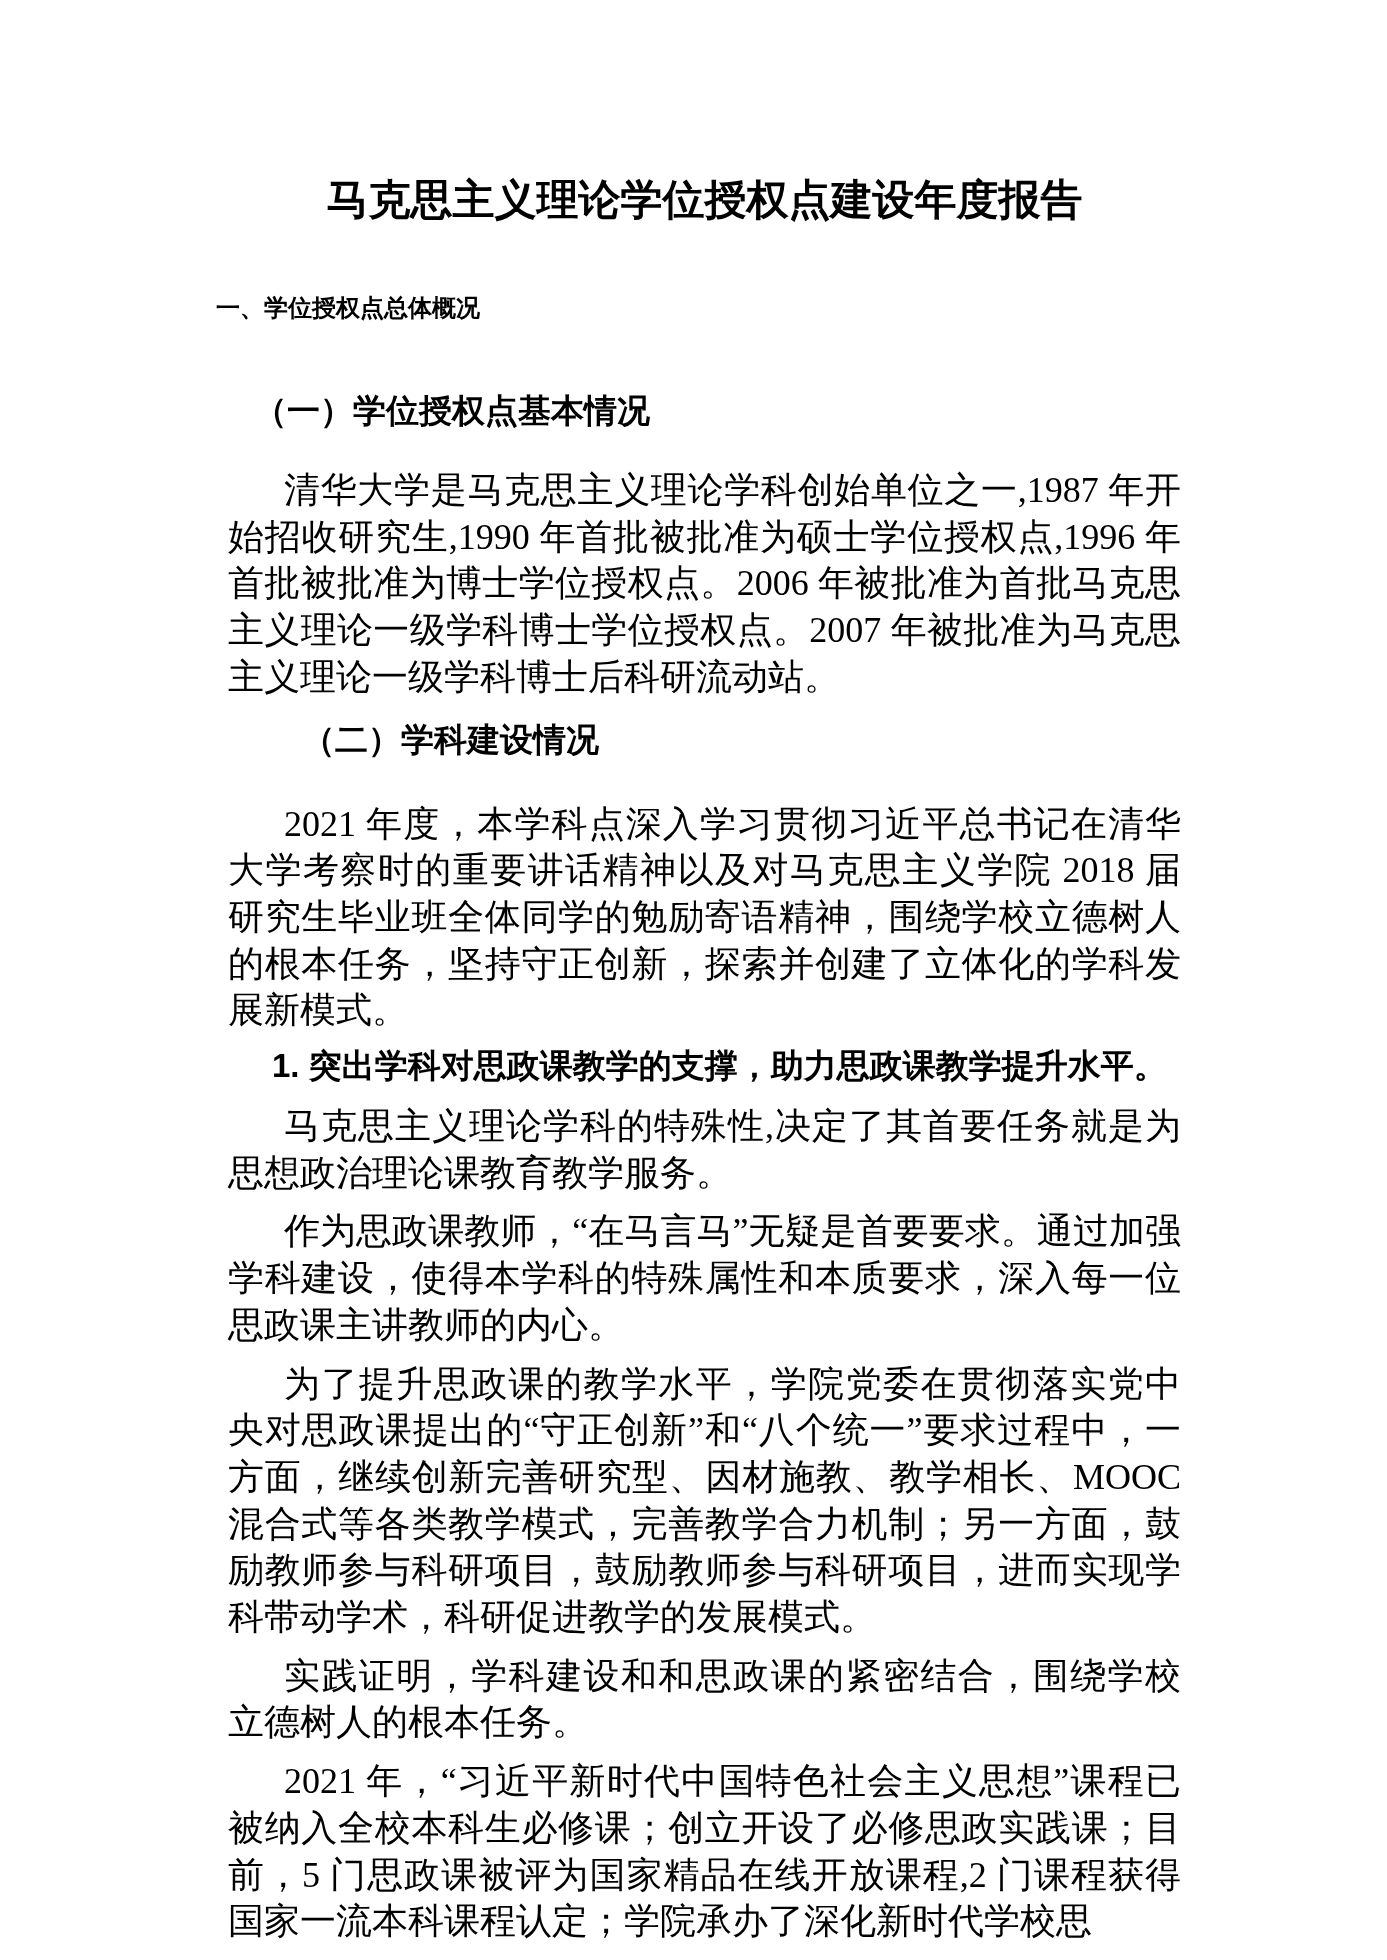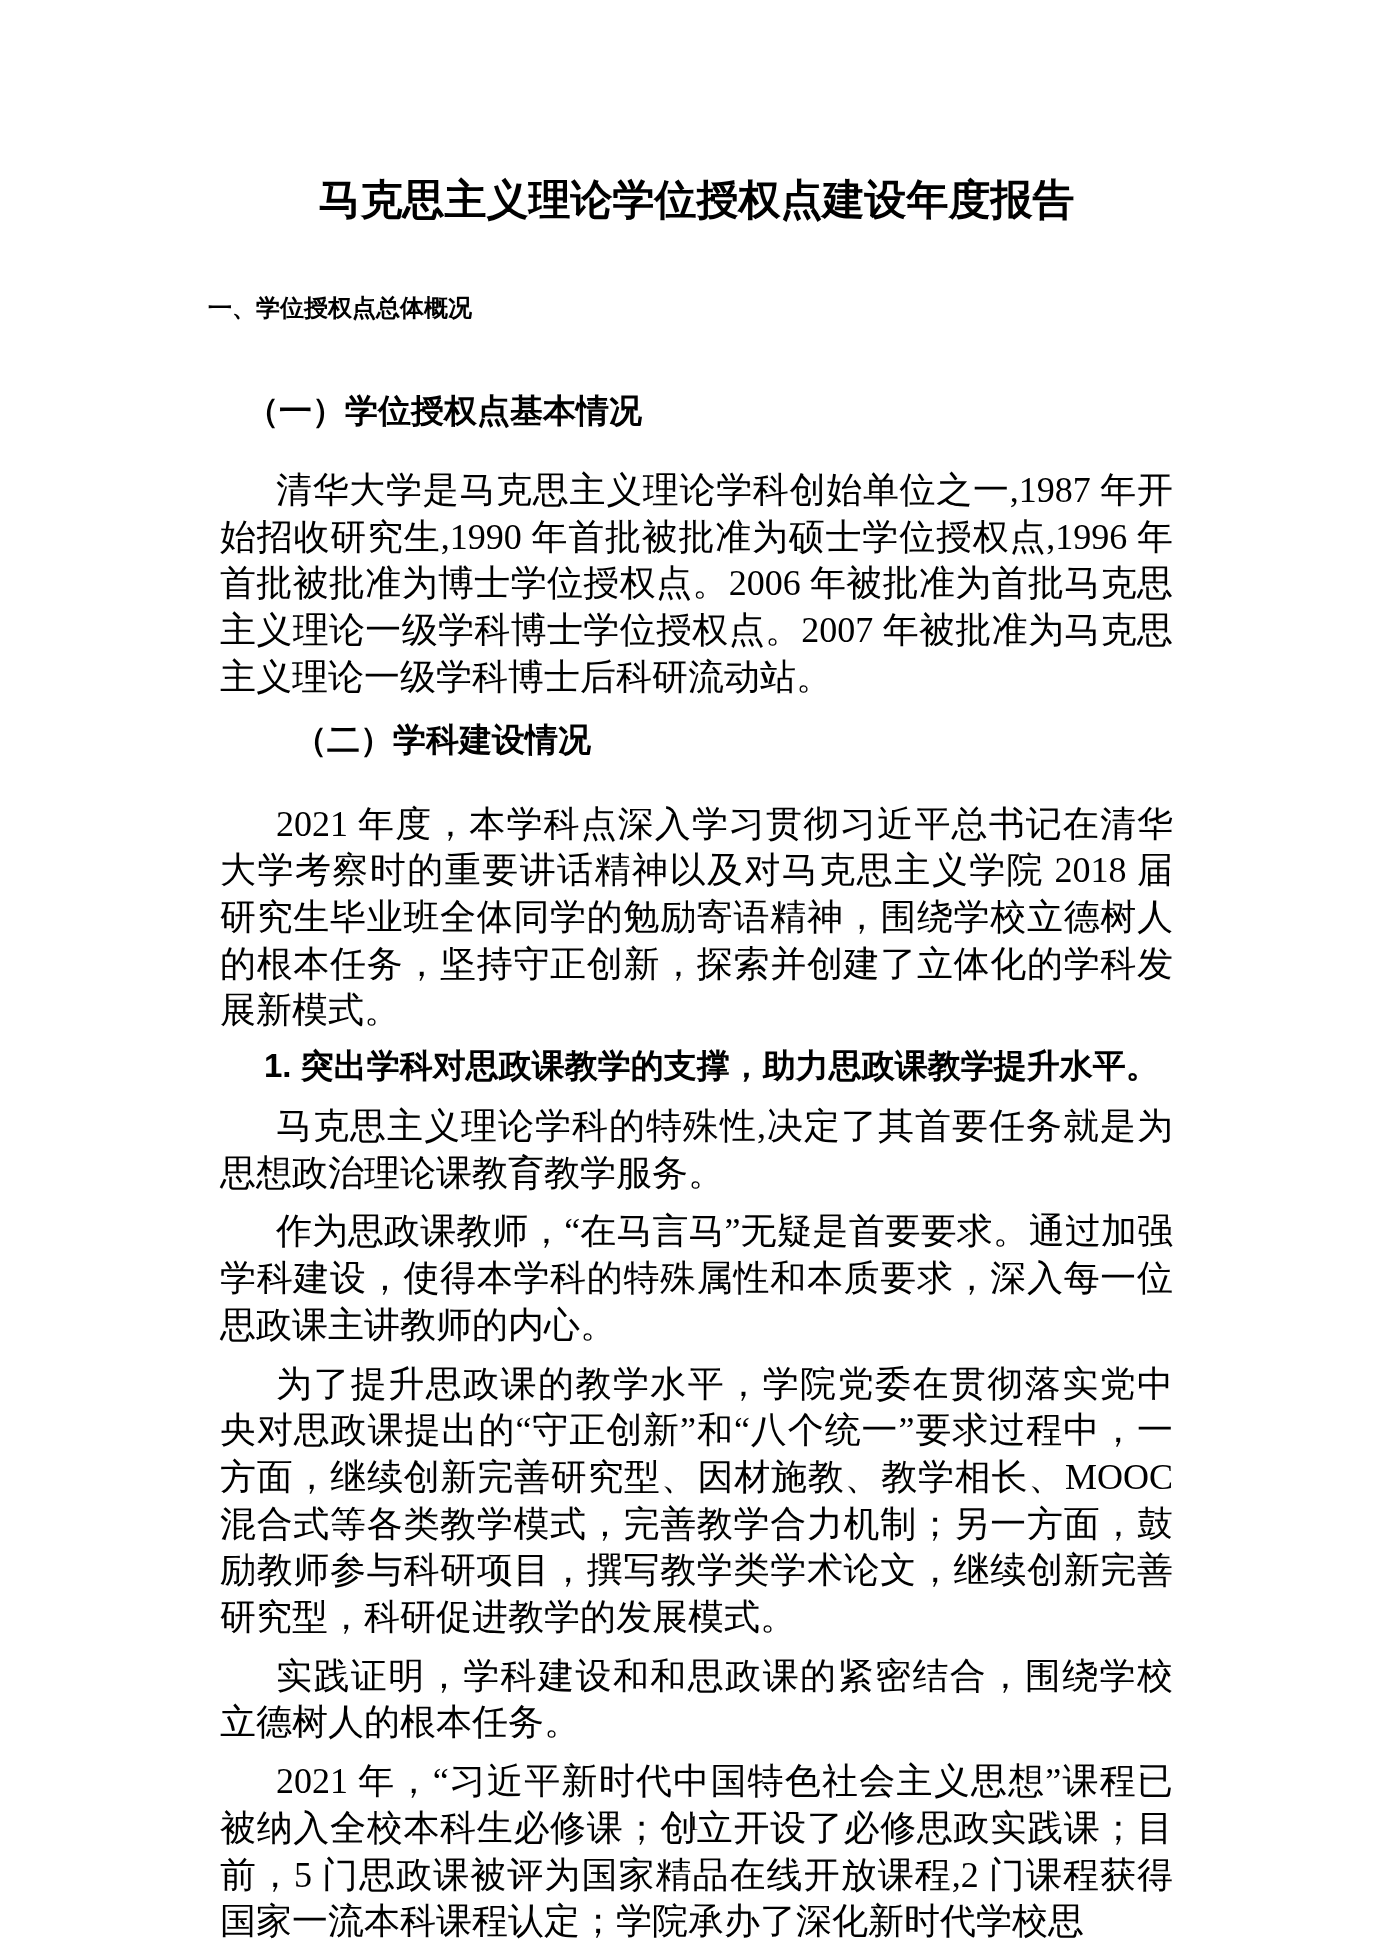--- a/index.html
+++ b/index.html
@@ -6,21 +6,21 @@
   .page {
     position:relative;
     width:1387px;
     height:1960px;
     background:#ffffff;
     color:#000;
     overflow:hidden;
   }
   .content {
     position:absolute;
-    left:208px;
+    left:216px;
     top:0;
     width:977px;
   }
   .doc-title {
     font-family:"Liberation Sans","DejaVu Sans",sans-serif;
     font-weight:700;
     font-size:42px;
     line-height:52px;
     text-align:center;
     margin:174px 0 0 0;
@@ -90,21 +90,21 @@
     <h3 class="h2 h2b">（二）学科建设情况</h3>
 
     <p class="para">2021 年度，本学科点深入学习贯彻习近平总书记在清华大学考察时的重要讲话精神以及对马克思主义学院 2018 届研究生毕业班全体同学的勉励寄语精神，围绕学校立德树人的根本任务，坚持守正创新，探索并创建了立体化的学科发展新模式。</p>
 
     <p class="item-heading">1. 突出学科对思政课教学的支撑，助力思政课教学提升水平。</p>
 
     <p class="para">马克思主义理论学科的特殊性,决定了其首要任务就是为思想政治理论课教育教学服务。</p>
 
     <p class="para">作为思政课教师，“在马言马”无疑是首要要求。通过加强学科建设，使得本学科的特殊属性和本质要求，深入每一位思政课主讲教师的内心。</p>
 
-    <p class="para">为了提升思政课的教学水平，学院党委在贯彻落实党中央对思政课提出的“守正创新”和“八个统一”要求过程中，一方面，继续创新完善研究型、因材施教、教学相长、MOOC 混合式等各类教学模式，完善教学合力机制；另一方面，鼓励教师参与科研项目，撰写教学类学术论文，继续创新完善研究型，科研促进教学的发展模式。</p>
+    <p class="para">为了提升思政课的教学水平，学院党委在贯彻落实党中央对思政课提出的“守正创新”和“八个统一”要求过程中，一方面，继续创新完善研究型、因材施教、教学相长、MOOC 混合式等各类教学模式，完善教学合力机制；另一方面，鼓励教师参与科研项目，鼓励教师参与科研项目，进而实现学科带动学术，科研促进教学的发展模式。</p>
 
     <p class="para">实践证明，学科建设和和思政课的紧密结合，围绕学校立德树人的根本任务。</p>
 
     <p class="para">2021 年，“习近平新时代中国特色社会主义思想”课程已被纳入全校本科生必修课；创立开设了必修思政实践课；目前，5 门思政课被评为国家精品在线开放课程,2 门课程获得国家一流本科课程认定；学院承办了深化新时代学校思</p>
 
   </div>
 
   <div class="page-number">1</div>
 </div>
 

